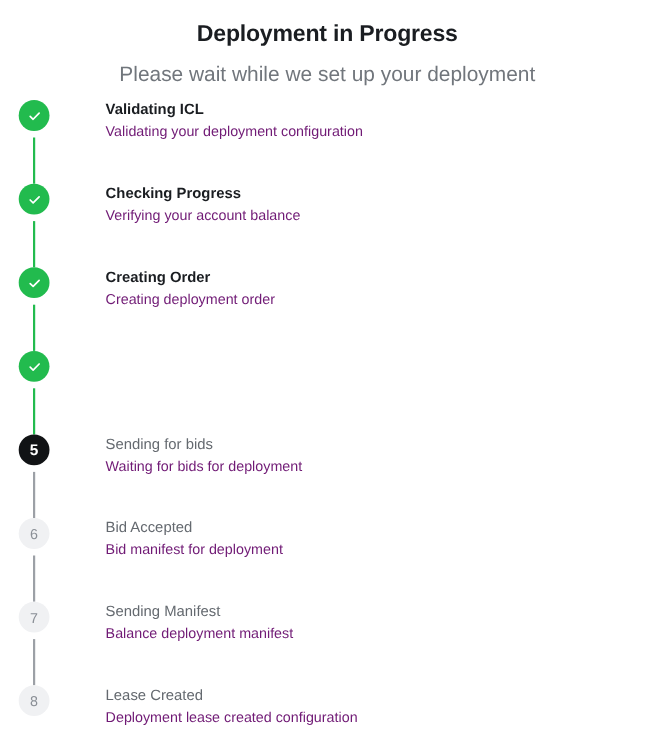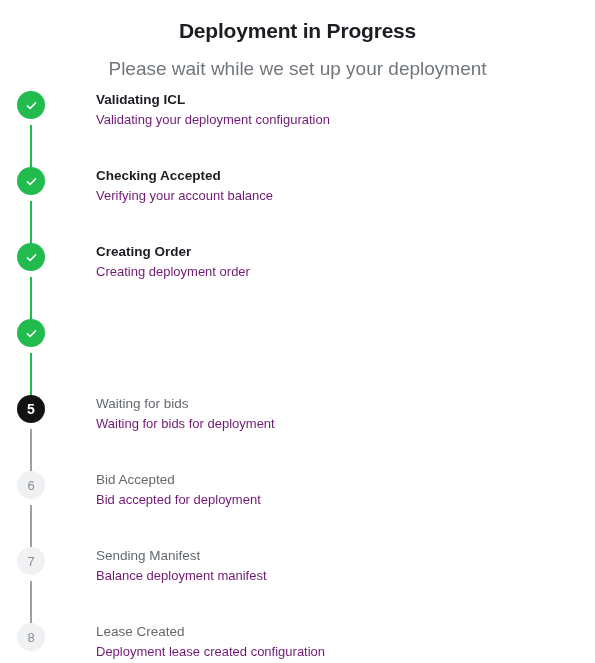--- a/index.html
+++ b/index.html
@@ -167,21 +167,21 @@
         </div>
       </div>
       <div class="step">
         <div class="connector green"></div>
         <div class="step-marker completed">
           <svg class="check-icon" viewBox="0 0 16 16">
             <path d="M3 8.4 L6.3 11.6 L13 4.8" fill="none" stroke="#ffffff" stroke-width="1.9" stroke-linecap="round" stroke-linejoin="round"></path>
           </svg>
         </div>
         <div class="step-body">
-          <div class="step-title completed">Checking Accepted</div>
+          <div class="step-title completed">Checking Progress</div>
           <div class="step-desc">Verifying your account balance</div>
         </div>
       </div>
       <div class="step">
         <div class="connector green"></div>
         <div class="step-marker completed">
           <svg class="check-icon" viewBox="0 0 16 16">
             <path d="M3 8.4 L6.3 11.6 L13 4.8" fill="none" stroke="#ffffff" stroke-width="1.9" stroke-linecap="round" stroke-linejoin="round"></path>
           </svg>
         </div>
@@ -197,32 +197,32 @@
             <path d="M3 8.4 L6.3 11.6 L13 4.8" fill="none" stroke="#ffffff" stroke-width="1.9" stroke-linecap="round" stroke-linejoin="round"></path>
           </svg>
         </div>
       </div>
       <div class="step">
         <div class="connector grey"></div>
         <div class="step-marker active">
           <span class="num">5</span>
         </div>
         <div class="step-body">
-          <div class="step-title active">Waiting for bids</div>
+          <div class="step-title active">Sending for bids</div>
           <div class="step-desc">Waiting for bids for deployment</div>
         </div>
       </div>
       <div class="step">
         <div class="connector grey"></div>
         <div class="step-marker pending">
           <span class="num">6</span>
         </div>
         <div class="step-body">
           <div class="step-title pending">Bid Accepted</div>
-          <div class="step-desc">Bid accepted for deployment</div>
+          <div class="step-desc">Bid manifest for deployment</div>
         </div>
       </div>
       <div class="step">
         <div class="connector grey"></div>
         <div class="step-marker pending">
           <span class="num">7</span>
         </div>
         <div class="step-body">
           <div class="step-title pending">Sending Manifest</div>
           <div class="step-desc">Balance deployment manifest</div>

